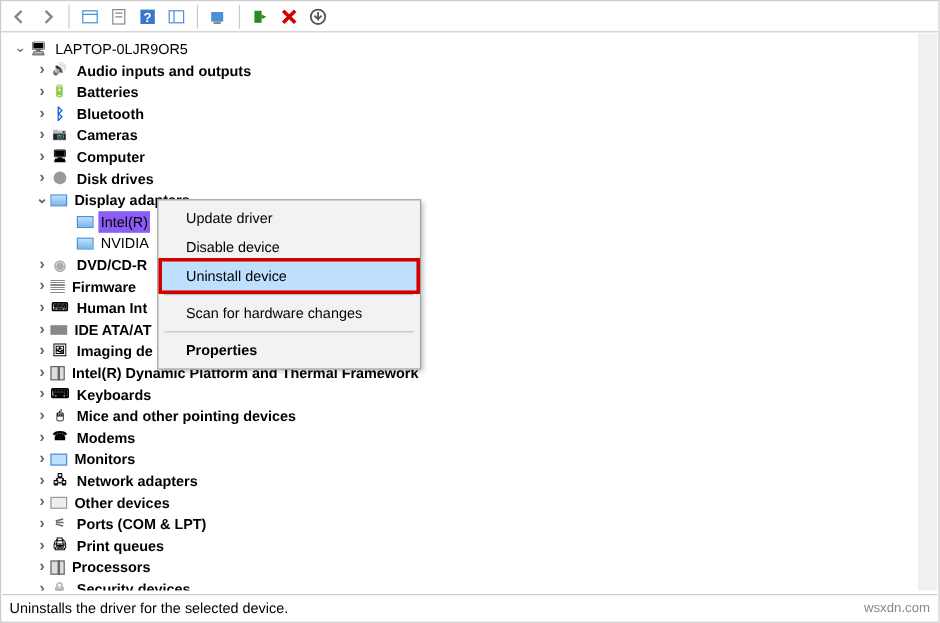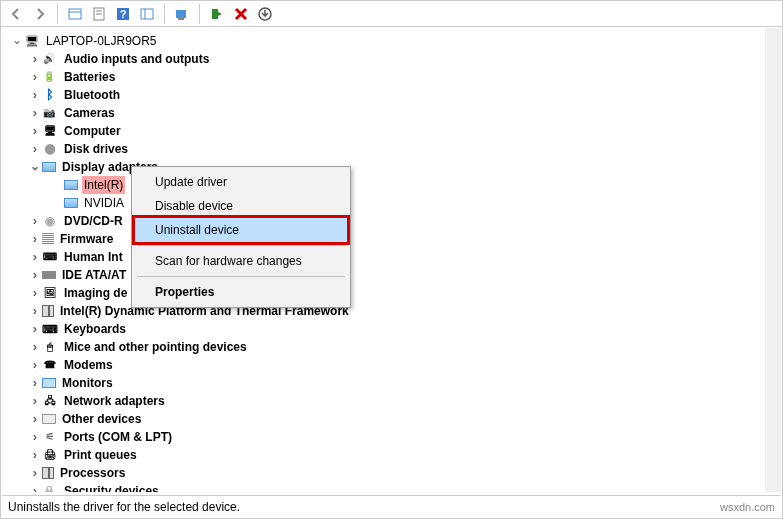--- a/index.html
+++ b/index.html
@@ -81,21 +81,21 @@
   .port-icon::before { content:"⚟"; font-size:10px; color:#666;}
   .print-icon::before { content:"🖨"; font-size:10px; filter:grayscale(1);}
   .audio-icon::before { content:"🔊"; font-size:10px; filter:grayscale(1);}
   .bat-icon::before { content:"🔋"; font-size:10px;}
   .sec-icon::before { content:"🔒"; font-size:10px; filter:grayscale(1);}
 
   .indent0 { padding-left: 4px; }
   .indent1 { padding-left: 22px; font-weight: bold; }
   .indent2 { padding-left: 44px; }
   .label { padding: 0 2px; }
-  .label.sel { background:#fca5a5; }
+  .label.sel { background:#8b5cf6; }
 
   .context-menu {
     position: absolute;
     left: 130px; top: 165px;
     width: 220px;
     background: #f2f2f2;
     border: 1px solid #a0a0a0;
     box-shadow: 2px 2px 4px rgba(0,0,0,0.25);
     padding: 3px;
     z-index: 50;

